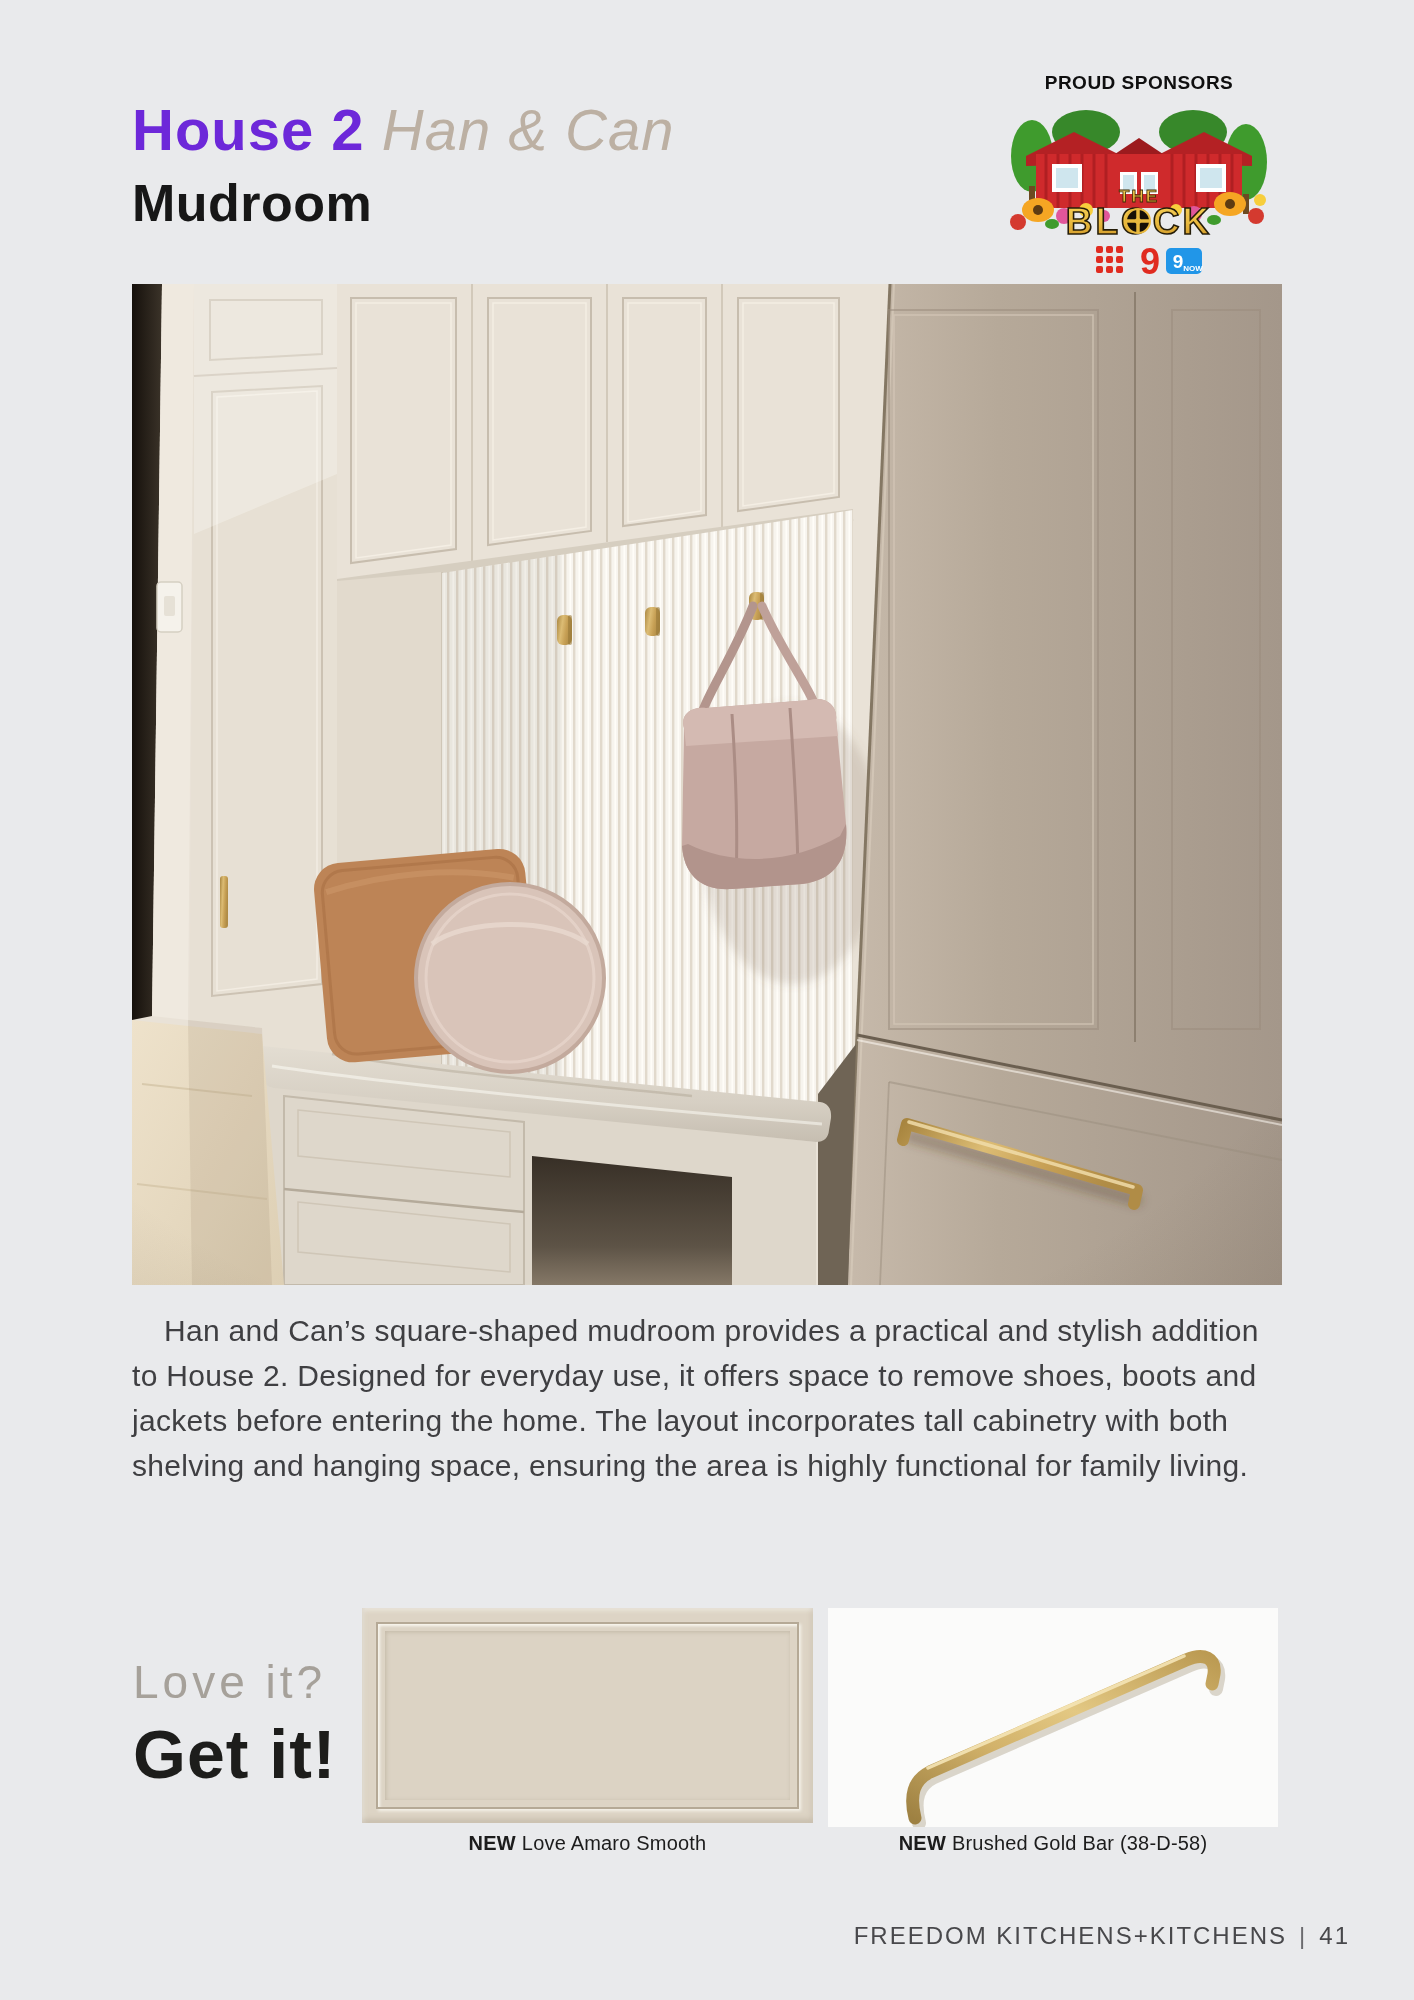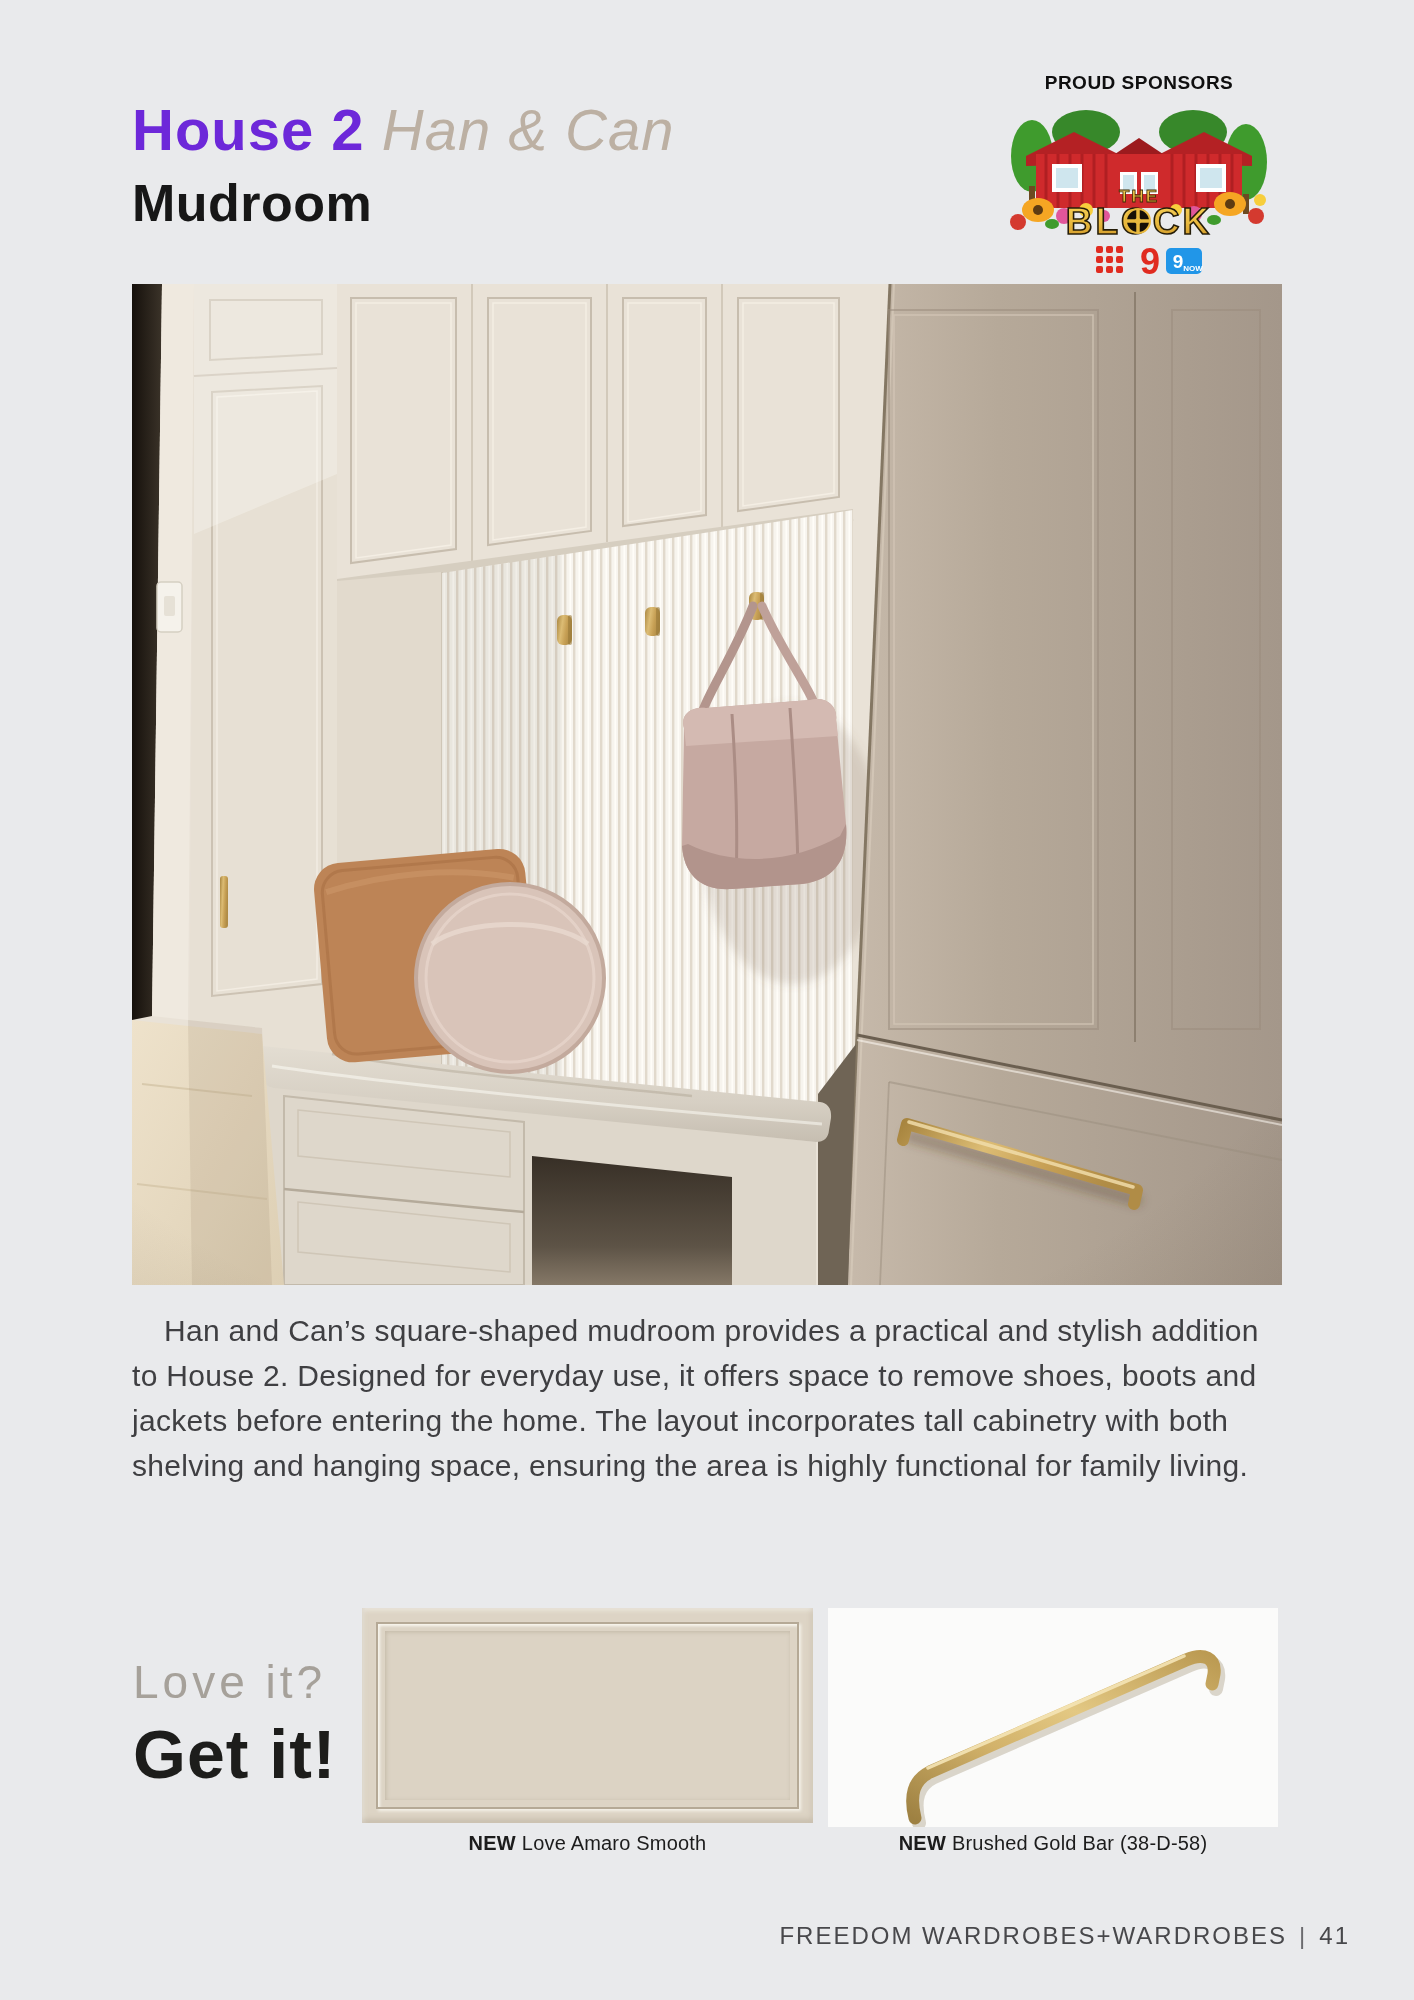--- a/index.html
+++ b/index.html
@@ -377,14 +377,14 @@
     <path d="M 87 210 C 81 186 86 172 102 164 L 358 52 C 376 44 388 50 386 66 L 384 76" fill="none" stroke="rgba(120,100,60,0.25)" stroke-width="14" stroke-linecap="round" transform="translate(4,5)"></path>
     <path d="M 87 210 C 81 186 86 172 102 164 L 358 52 C 376 44 388 50 386 66 L 384 76" fill="none" stroke="url(#goldBar)" stroke-width="13" stroke-linecap="round"></path>
     <path d="M 100 160 L 356 48" stroke="#f5e5b6" stroke-width="3.5" stroke-linecap="round" opacity="0.9"></path>
   </svg>
 </div>
 <div class="abs caption caption-2">
   <b>NEW</b><span>Brushed Gold Bar (38-D-58)</span>
 </div>
 
 <div class="abs footer">
-  <span>FREEDOM WARDROBES+WARDROBES</span><span class="sep">|</span><span>41</span>
+  <span>FREEDOM KITCHENS+KITCHENS</span><span class="sep">|</span><span>41</span>
 </div>
 
 </body></html>

